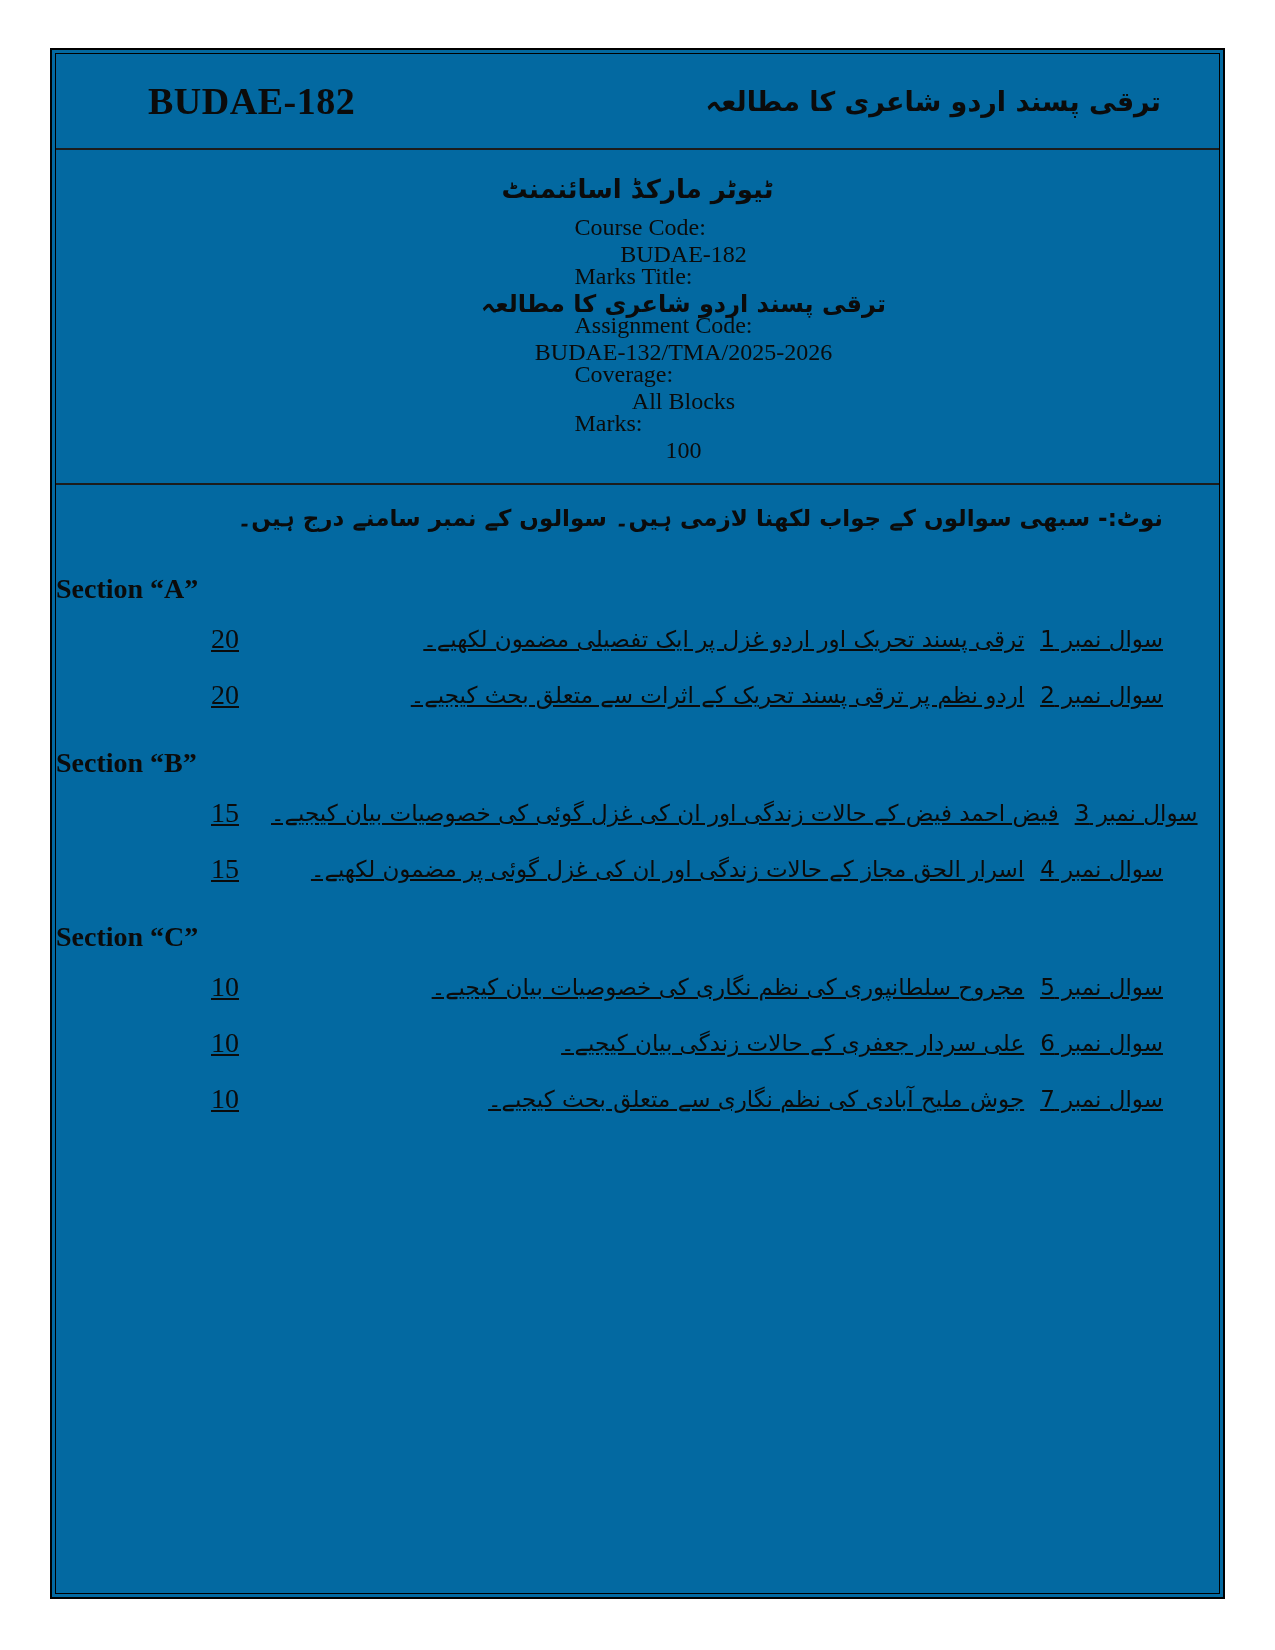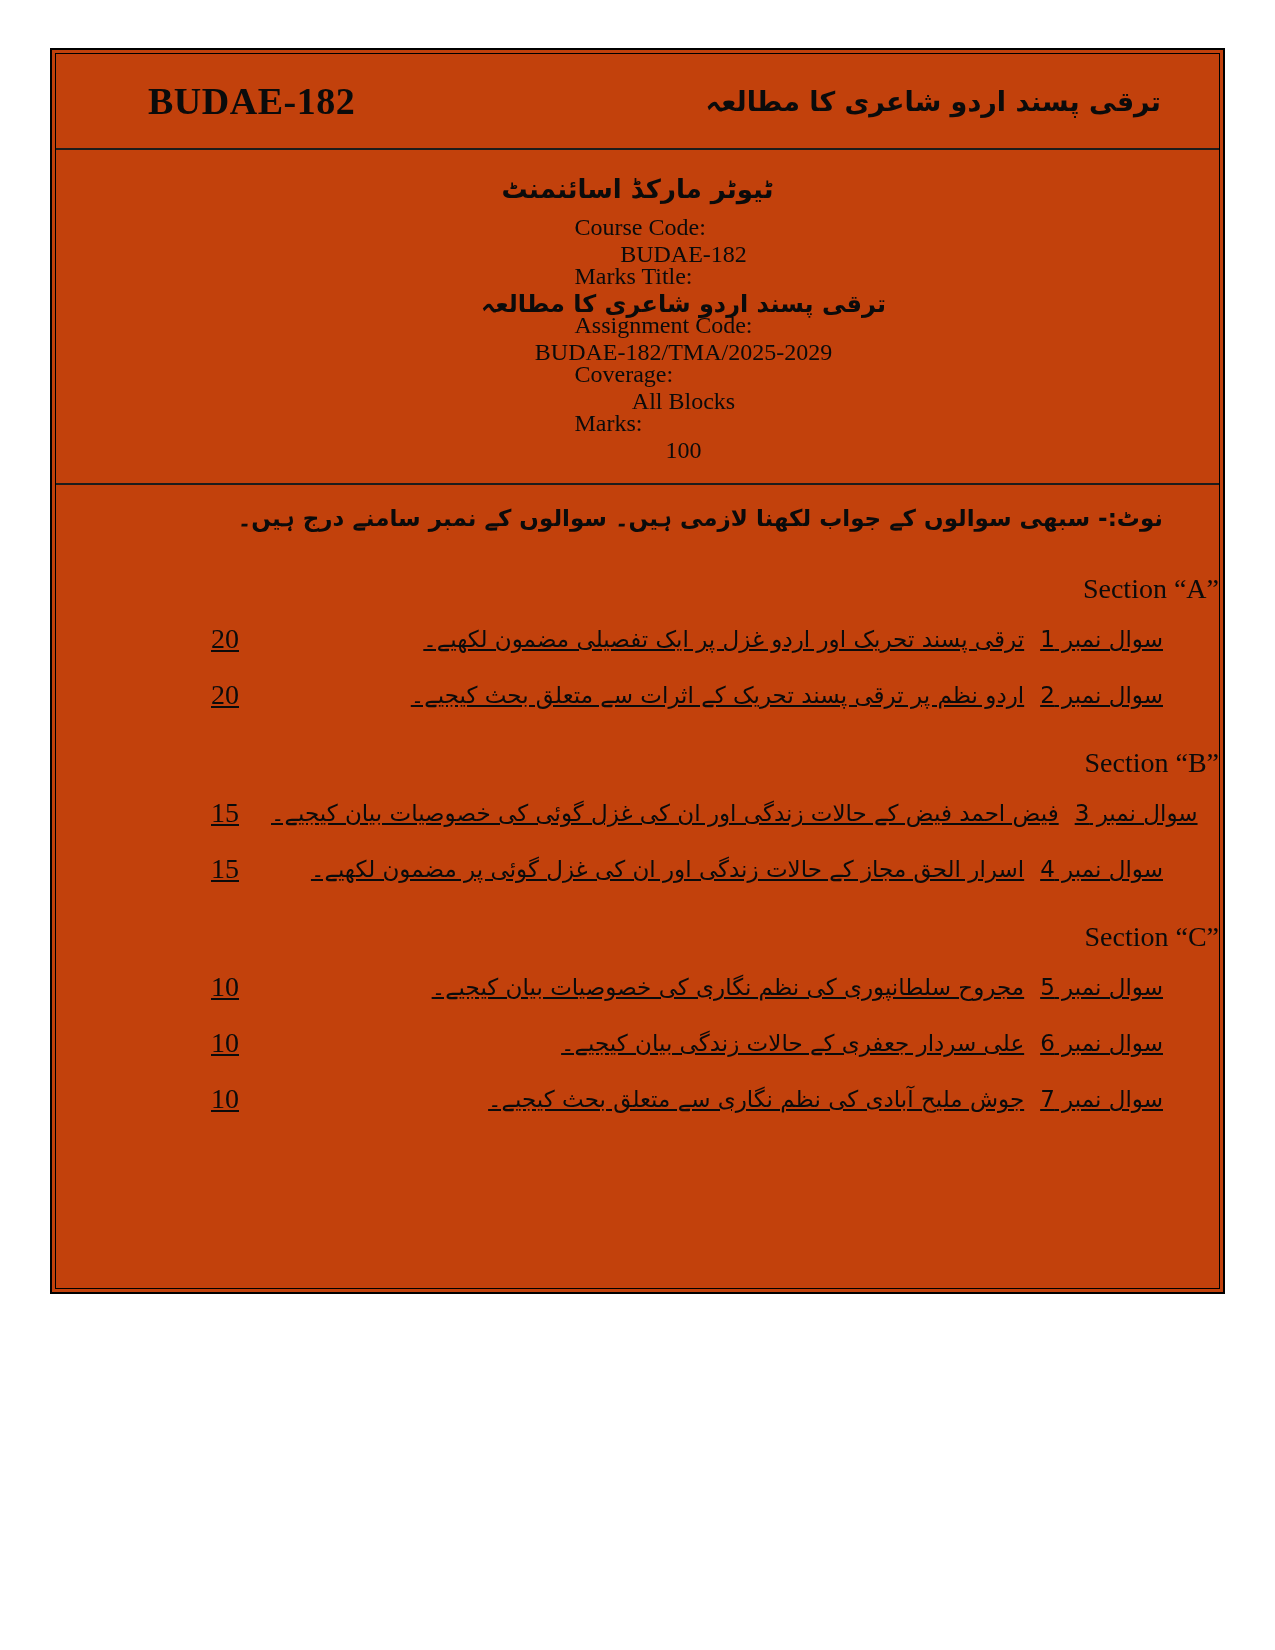--- a/index.html
+++ b/index.html
@@ -12,24 +12,24 @@
   }
   .urdu {
     font-family: "DejaVu Sans", sans-serif;
     direction: rtl;
     unicode-bidi: embed;
   }
   
   .sheet {
     position: absolute;
     left: 50px; top: 48px;
-    width: 1175px; height: 1246px;
+    width: 1175px; height: 1551px;
     border: 2px solid #000;
     padding: 3px;
-    background: #c2410c;
+    background: #0369a1;
   }
   .sheet-inner {
     width: 100%; height: 100%;
     border: 1px solid #000;
     overflow: hidden;
   }
   
   .hdr {
     display: flex;
     justify-content: space-between;
@@ -60,23 +60,23 @@
     text-align: right;
     padding-right: 56px;
     margin-top: 20px;
     font-size: 23px;
     font-weight: bold;
     height: 44px;
   }
   
   .section { padding-top: 24px; }
   .section-title {
-    text-align: right;
+    text-align: left;
     font-size: 28px;
-    font-weight: normal;
+    font-weight: bold;
   }
   .questions { margin-top: 6px; text-decoration: underline; }
   .q-row { display: flex; align-items: center; min-height: 56px; }
   .q-marks {
     width: 60px;
     margin-left: 155px;
     font-size: 28px;
     flex: 0 0 auto;
   }
   .q-body {
@@ -111,21 +111,21 @@
     <div class="meta-value">BUDAE-182</div>
   </div>
 
   <div class="meta-row">
     <div class="meta-label">Marks Title:</div>
     <div class="meta-value urdu">ترقی پسند اردو شاعری کا مطالعہ</div>
   </div>
 
   <div class="meta-row">
     <div class="meta-label">Assignment Code:</div>
-    <div class="meta-value">BUDAE-182/TMA/2025-2029</div>
+    <div class="meta-value">BUDAE-132/TMA/2025-2026</div>
   </div>
 
   <div class="meta-row">
     <div class="meta-label">Coverage:</div>
     <div class="meta-value">All Blocks</div>
   </div>
 
   <div class="meta-row">
     <div class="meta-label">Marks:</div>
     <div class="meta-value">100</div>

